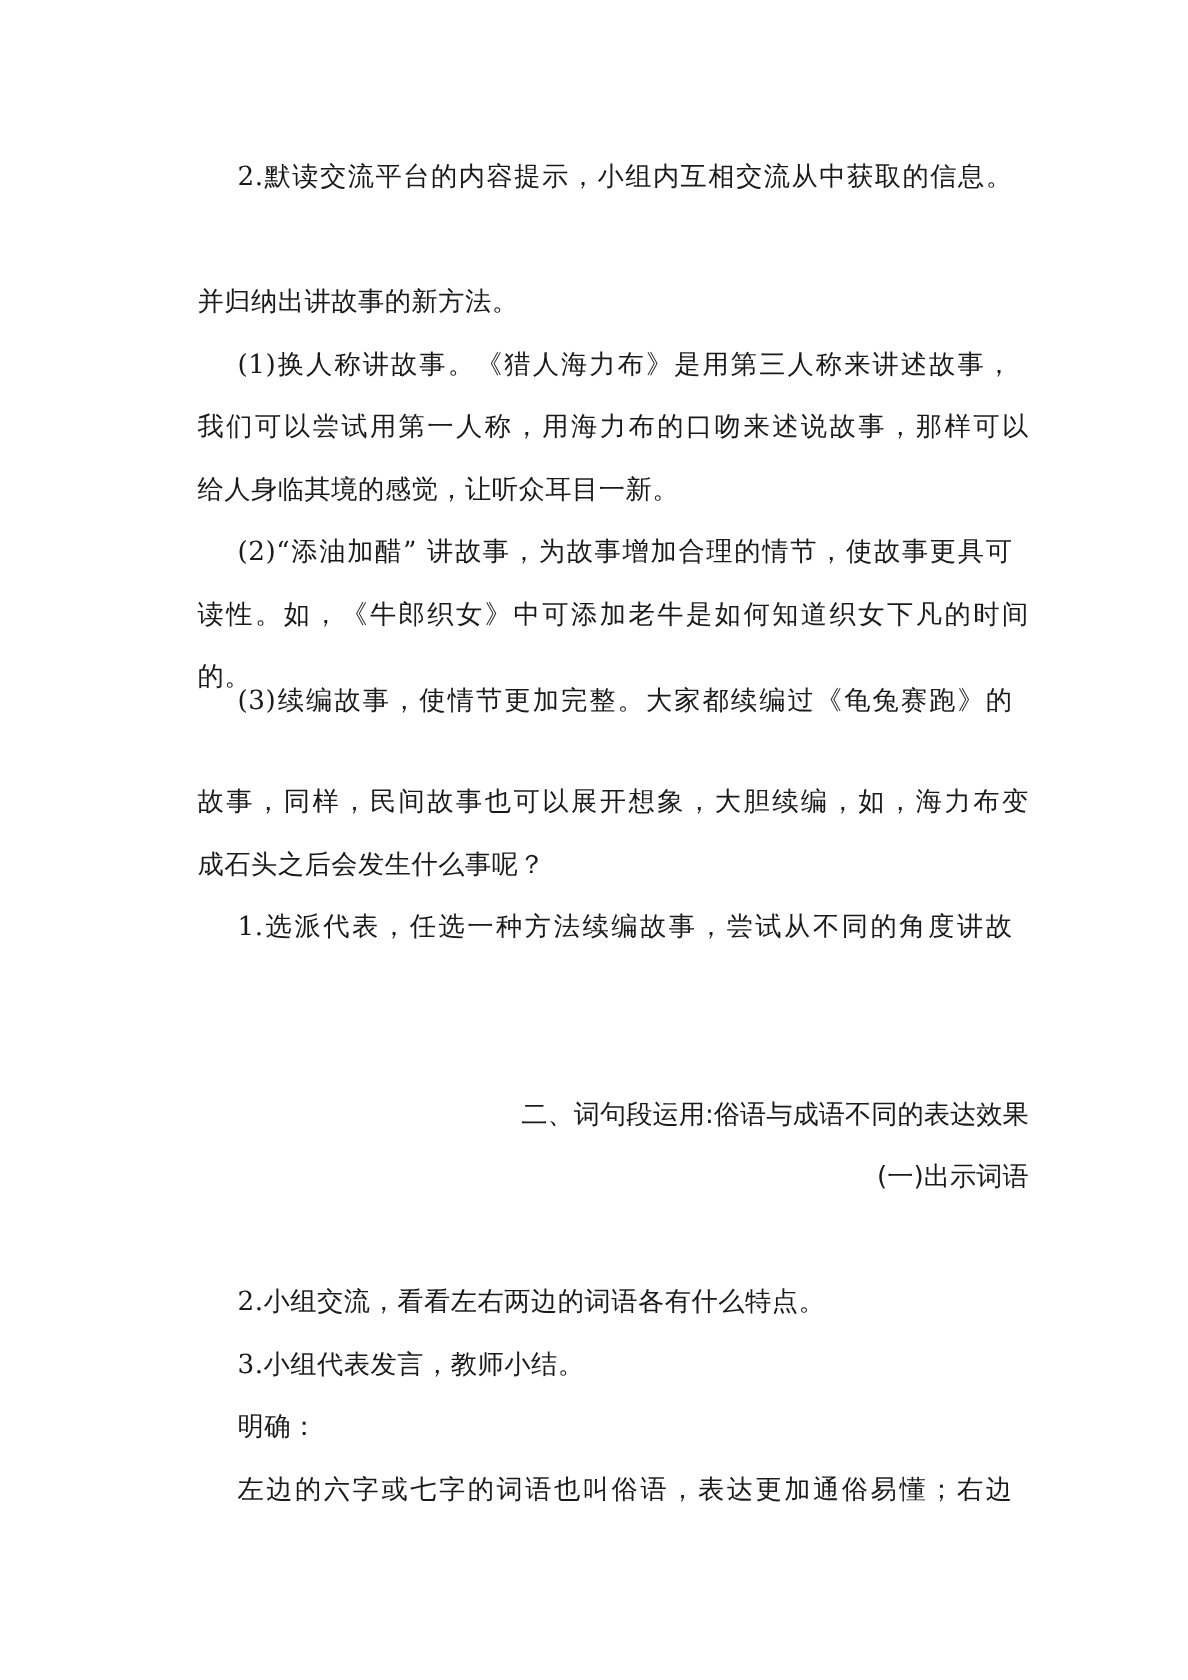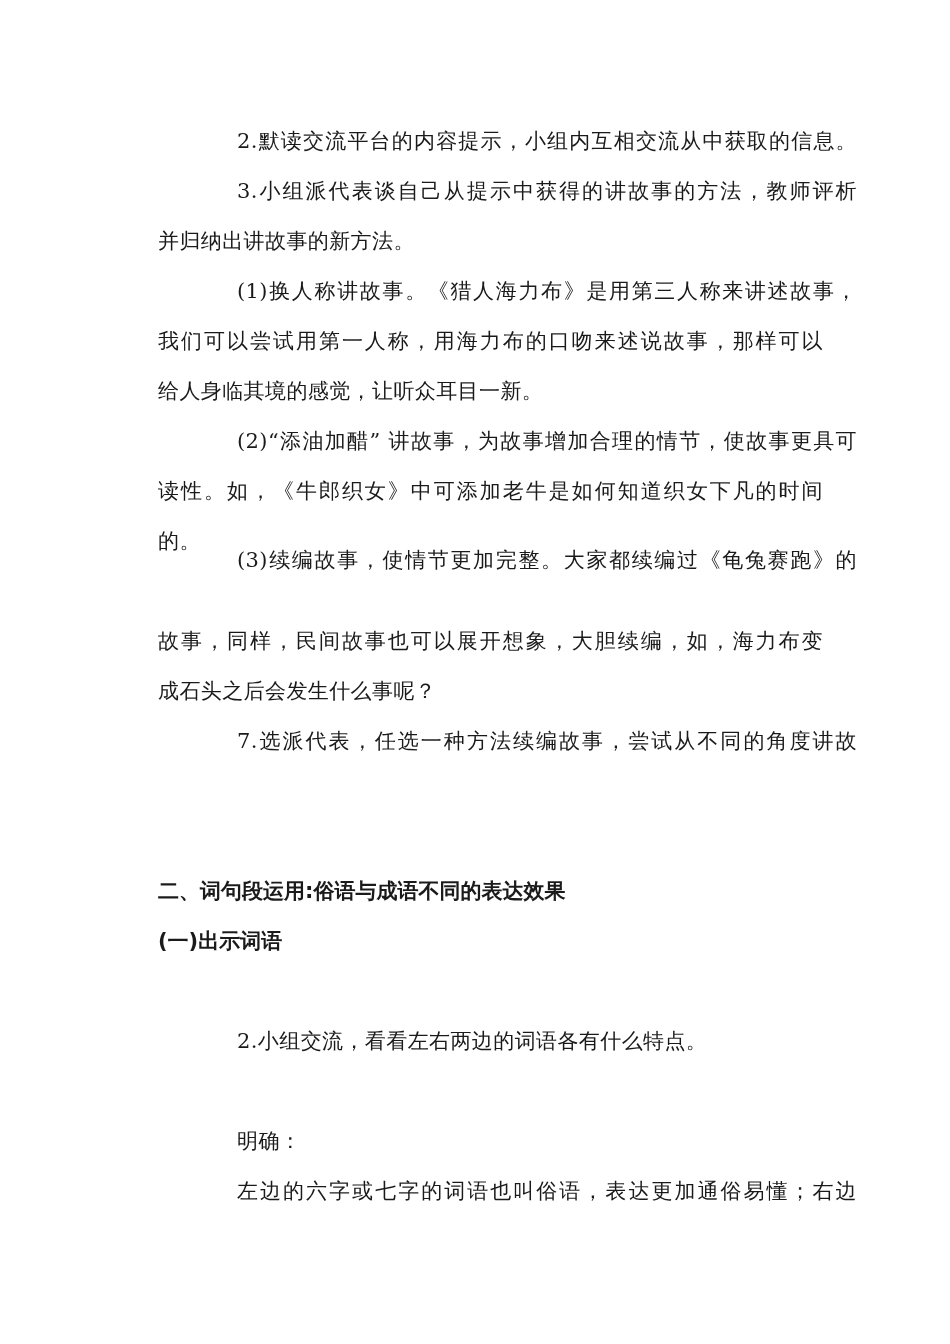--- a/index.html
+++ b/index.html
@@ -1,39 +1,39 @@
 <!DOCTYPE html>
 <html><head>
 <meta charset="utf-8">
 <style>
   html, body { margin: 0; padding: 0; background: #ffffff; }
   body { width: 950px; height: 1344px; position: relative; overflow: hidden;
          font-family: "DejaVu Serif", "Liberation Serif", serif; color: #1a1a1a; }
   .page { position: absolute; left: 0; top: 0; width: 950px; height: 1344px; background: #fff; }
   .line { position: absolute; left: 158px; width: 665px; font-size: 21px; line-height: 28px;
           white-space: nowrap; letter-spacing: 0.4px; }
-  .indent { left: 190px; width: 620px; margin-left: 47px; }
-  .bold { font-family: "DejaVu Sans", "Liberation Sans", sans-serif; font-weight: bold; letter-spacing: 0; }
+  .indent { left: 190px; width: 620px; }
+  .bold { font-family: "DejaVu Sans", "Liberation Sans", sans-serif; font-weight: normal; letter-spacing: 0; text-align: right; }
   .justify { text-align: justify; text-align-last: justify; }
 </style>
 </head>
 <body>
 
 <div class="page">
   <div class="line indent justify" style="top:127px">2.默读交流平台的内容提示，小组内互相交流从中获取的信息。</div>
-  <div class="line indent justify" style="top:177px">3.小组派代表谈自己从提示中获得的讲故事的方法，教师评析</div>
   <div class="line" style="top:227px">并归纳出讲故事的新方法。</div>
   <div class="line indent justify" style="top:277px">(1)换人称讲故事。《猎人海力布》是用第三人称来讲述故事，</div>
   <div class="line justify" style="top:327px">我们可以尝试用第一人称，用海力布的口吻来述说故事，那样可以</div>
   <div class="line" style="top:377px">给人身临其境的感觉，让听众耳目一新。</div>
   <div class="line indent justify" style="top:427px">(2)“添油加醋” 讲故事，为故事增加合理的情节，使故事更具可</div>
   <div class="line justify" style="top:477px">读性。如，《牛郎织女》中可添加老牛是如何知道织女下凡的时间</div>
   <div class="line" style="top:527px">的。</div>
   <div class="line indent justify" style="top:546px">(3)续编故事，使情节更加完整。大家都续编过《龟兔赛跑》的</div>
   <div class="line justify" style="top:627px">故事，同样，民间故事也可以展开想象，大胆续编，如，海力布变</div>
   <div class="line" style="top:677px">成石头之后会发生什么事呢？</div>
-  <div class="line indent justify" style="top:727px">7.选派代表，任选一种方法续编故事，尝试从不同的角度讲故</div>
+  <div class="line indent justify" style="top:727px">1.选派代表，任选一种方法续编故事，尝试从不同的角度讲故</div>
   <div class="line bold" style="top:877px">二、词句段运用:俗语与成语不同的表达效果</div>
   <div class="line bold" style="top:927px">(一)出示词语</div>
   <div class="line indent" style="top:1027px">2.小组交流，看看左右两边的词语各有什么特点。</div>
+  <div class="line indent" style="top:1077px">3.小组代表发言，教师小结。</div>
   <div class="line indent" style="top:1127px">明确：</div>
   <div class="line indent justify" style="top:1177px">左边的六字或七字的词语也叫俗语，表达更加通俗易懂；右边</div>
 </div>
 
 </body></html>

